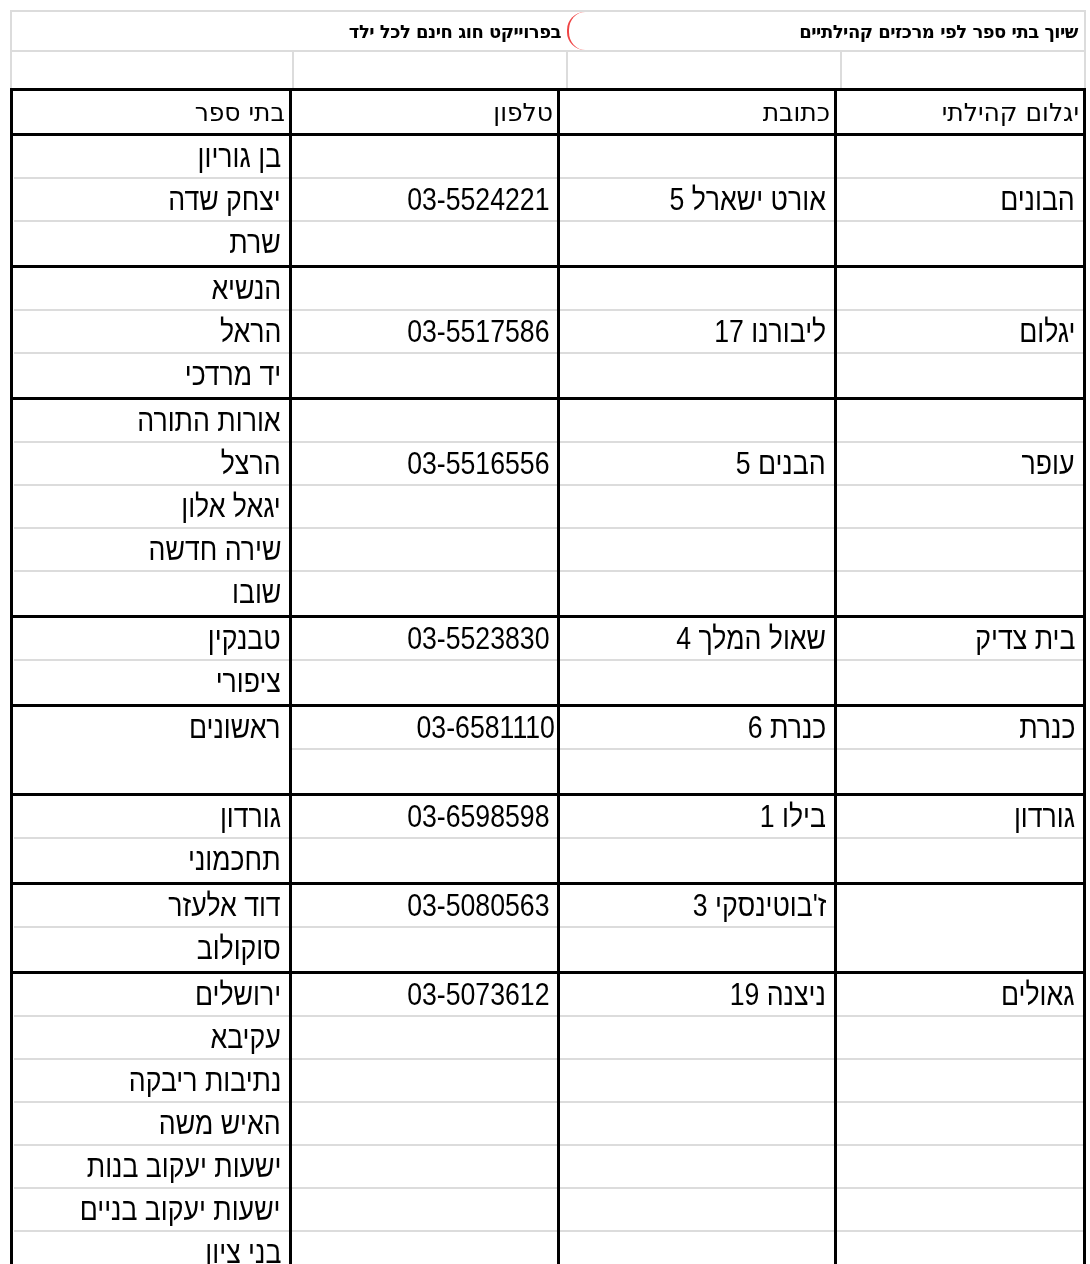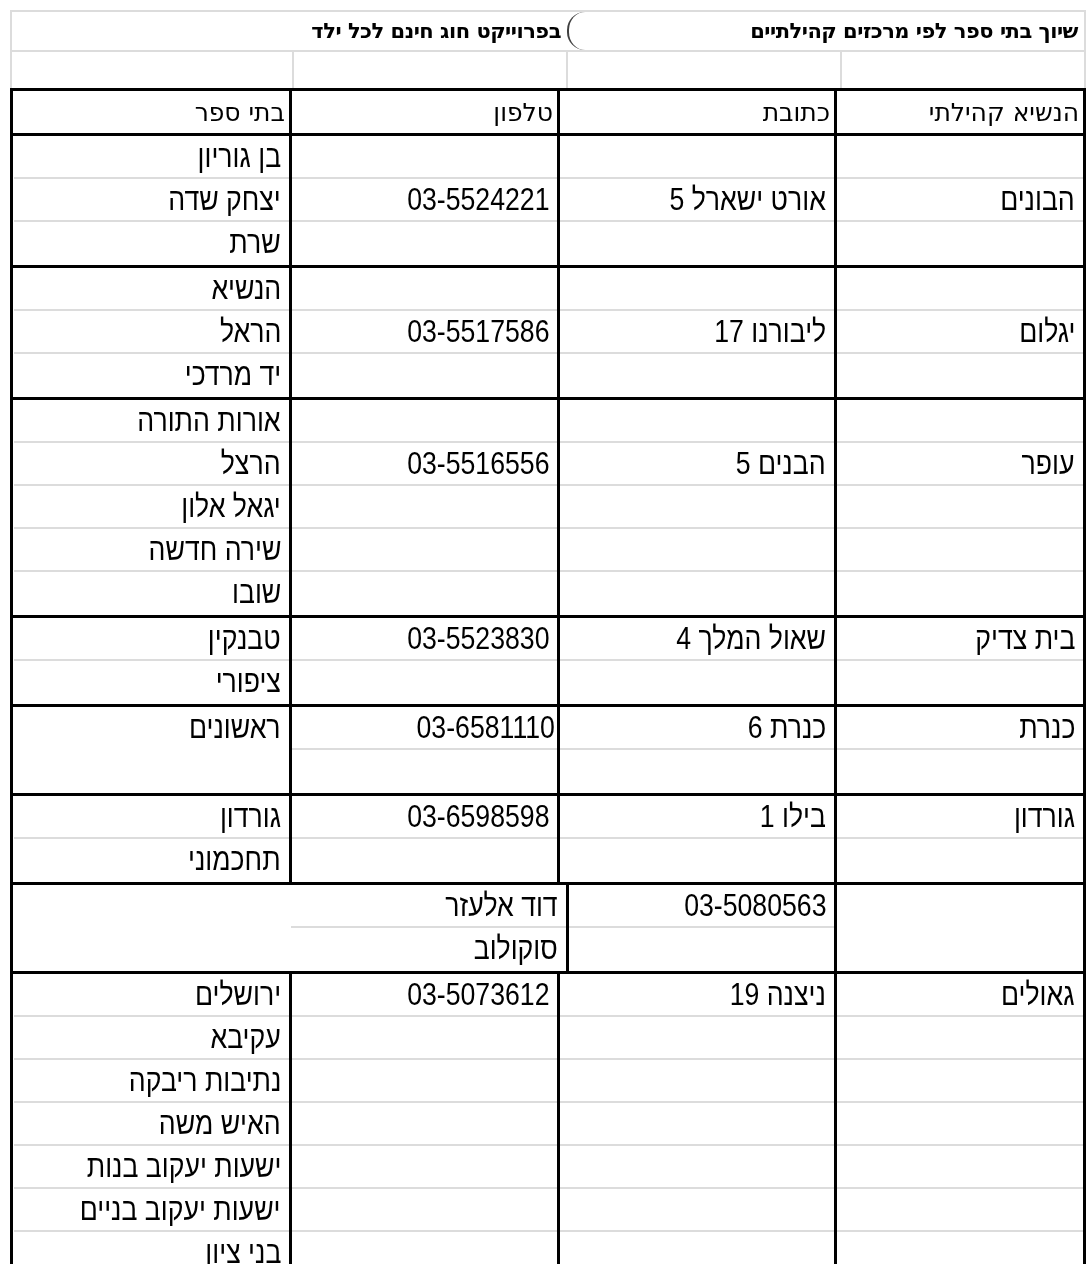--- a/index.html
+++ b/index.html
@@ -33,27 +33,27 @@
   }
   .title-cell {
     box-sizing: border-box;
     height: 100%;
     display: flex;
     align-items: center;
     justify-content: flex-end;
     direction: rtl;
     font-family: "DejaVu Sans", sans-serif;
     font-weight: bold;
-    font-size: 21px;
+    font-size: 18px;
     white-space: nowrap;
     overflow: visible;
     padding-right: 6px;
     letter-spacing: -0.5px;
   }
-  .title-cell.right { width: 518px; border-left: 2px solid #404040; justify-content: flex-start; border-radius: 18px; }
+  .title-cell.right { width: 518px; border-left: 2px solid #ef4444; justify-content: flex-start; border-radius: 18px; }
   .title-cell.left { width: 556px; justify-content: flex-start; }
   .empty-row {
     display: flex;
     flex-direction: row-reverse;
     height: 38px;
     border-top: 2px solid #dcdcdc;
     border-left: 2px solid #dcdcdc;
     border-right: 2px solid #dcdcdc;
     box-sizing: border-box;
   }
@@ -136,21 +136,21 @@
   <div class="empty-row">
     <div class="empty-cell" style="width:244px"></div>
     <div class="empty-cell" style="width:274px"></div>
     <div class="empty-cell" style="width:274px"></div>
     <div class="empty-cell" style="width:280px"></div>
   </div>
 
   <div class="table" id="tbl">
     <div class="hdr-row">
       <div class="col c-center">
-        <div class="hdr-cell">הנשיא קהילתי</div>
+        <div class="hdr-cell">יגלום קהילתי</div>
       </div>
       <div class="col c-addr">
         <div class="hdr-cell">כתובת</div>
       </div>
       <div class="col c-phone">
         <div class="hdr-cell">טלפון</div>
       </div>
       <div class="col c-schools">
         <div class="hdr-cell">בתי ספר</div>
       </div>
@@ -348,20 +348,26 @@
           </div>
           <div class="subrow">
             <span class="cell-text">תחכמוני</span>
           </div>
         </div>
       </div>
       <div class="group">
         <div class="col c-center">
           <div class="subrow"></div>
         </div>
+        <div class="col c-addr">
+          <div class="subrow">
+            <span class="cell-text">ז'בוטינסקי 3</span>
+          </div>
+          <div class="subrow"></div>
+        </div>
         <div class="col c-phone">
           <div class="subrow">
             <span class="cell-text ltr">03-5080563</span>
           </div>
           <div class="subrow"></div>
         </div>
         <div class="col c-schools">
           <div class="subrow">
             <span class="cell-text">דוד אלעזר</span>
           </div>

